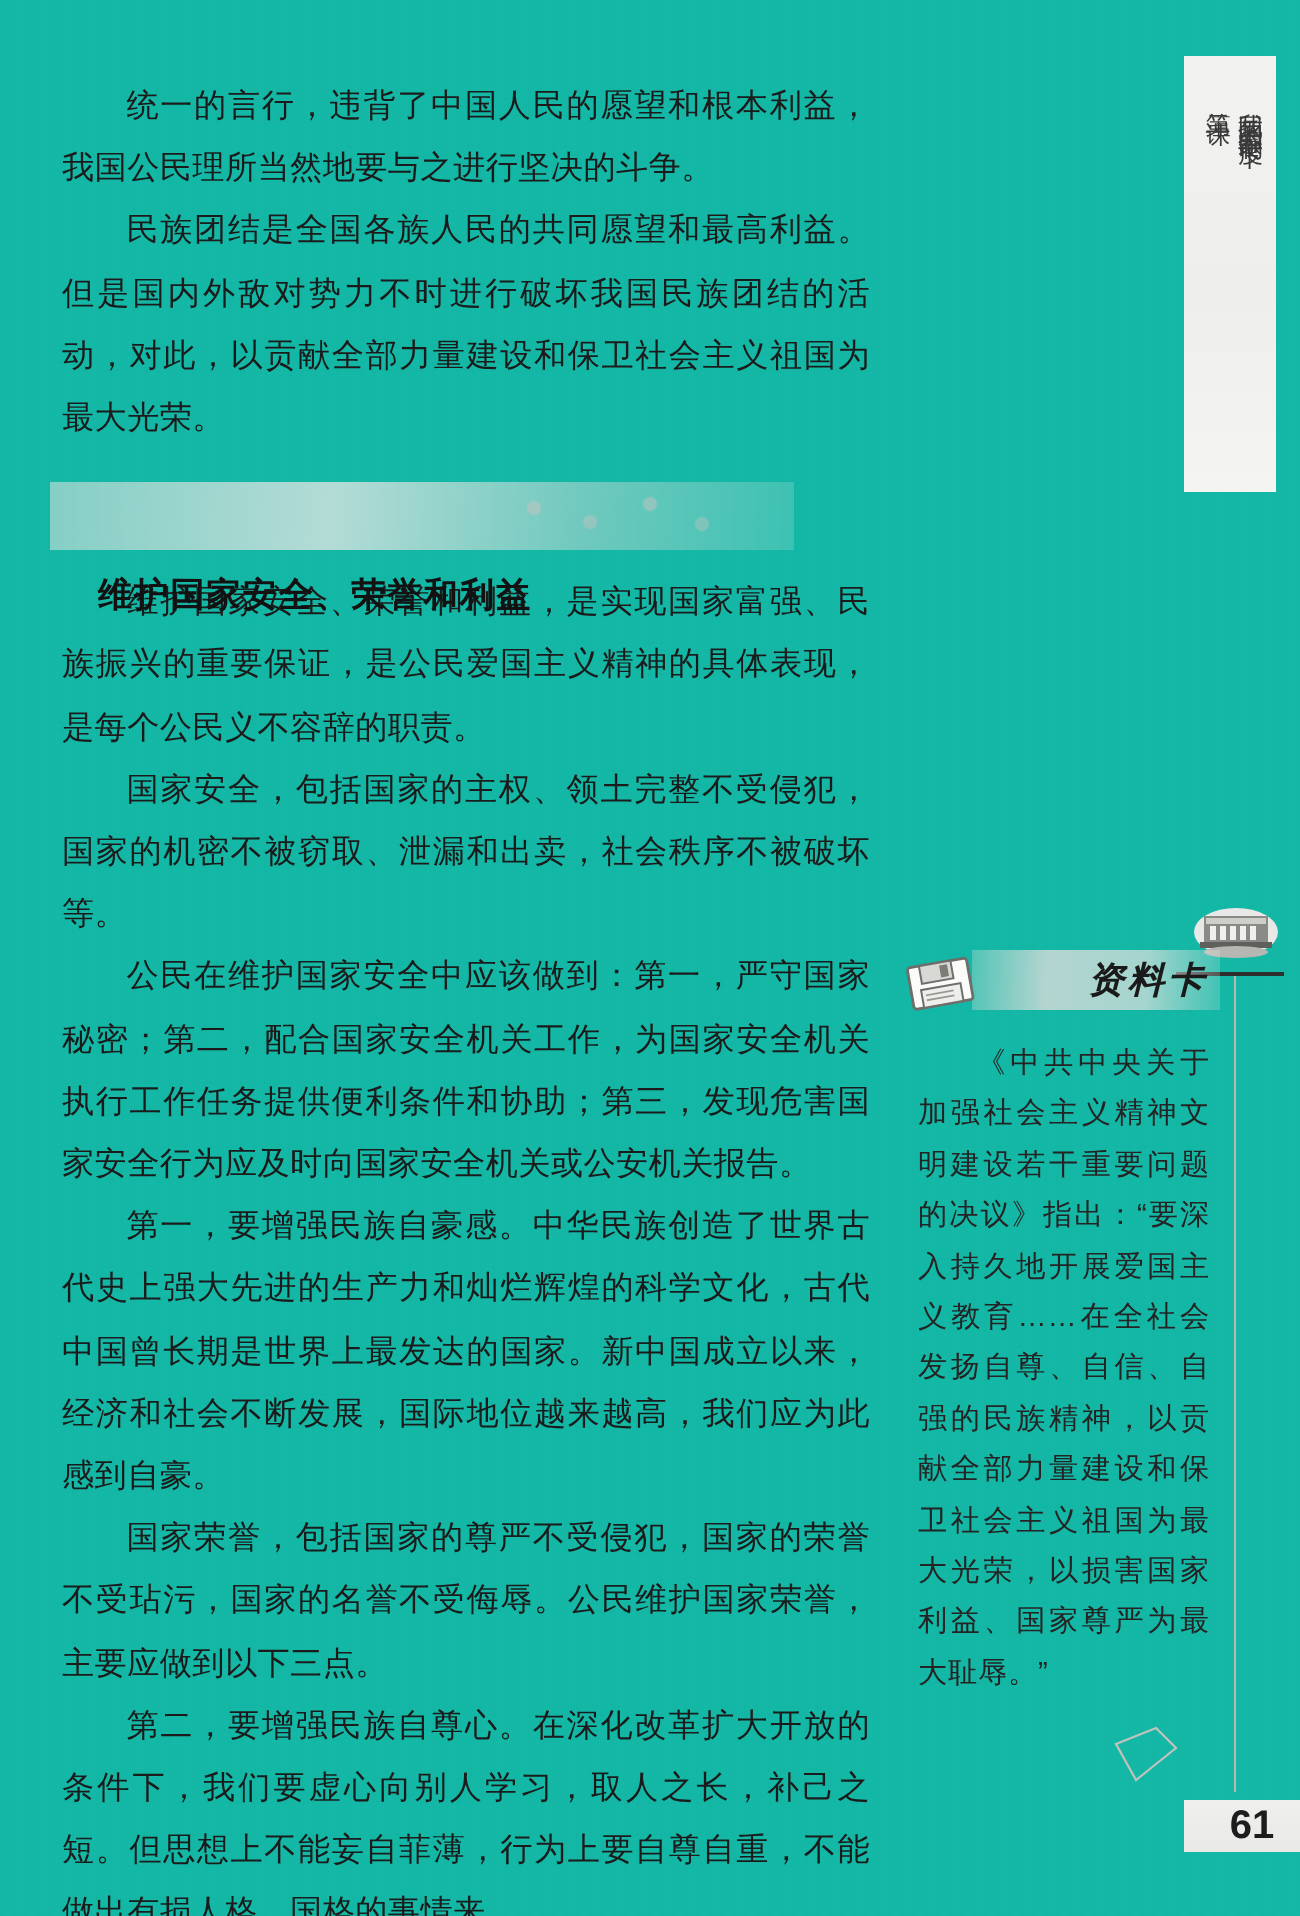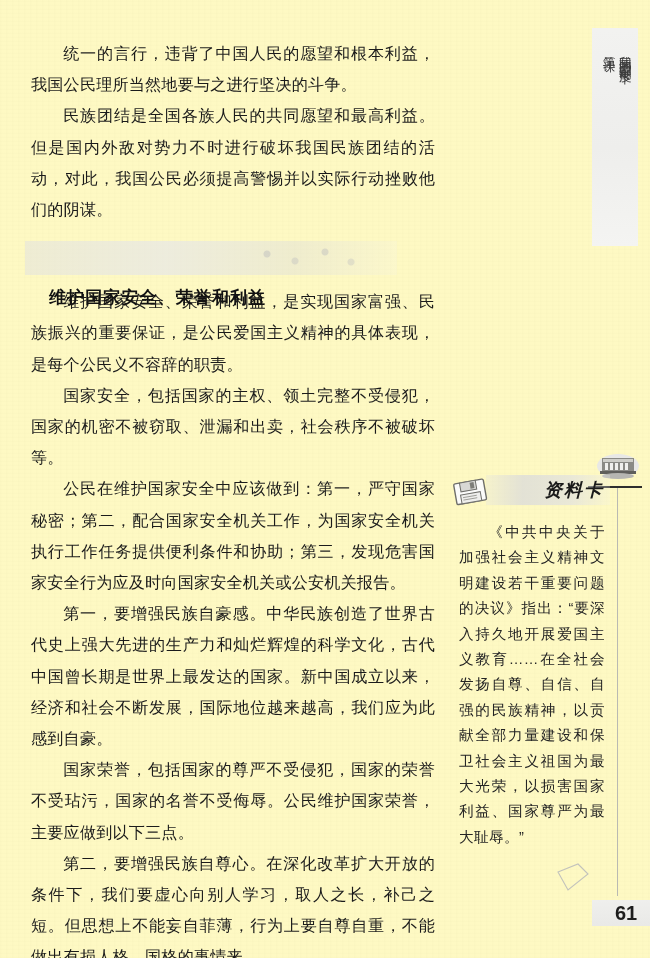--- a/index.html
+++ b/index.html
@@ -4,21 +4,21 @@
 <style>
   html, body {
     margin: 0;
     padding: 0;
     background: #ffffff;
   }
   .page {
     position: relative;
     width: 650px;
     height: 958px;
-    background: #fef9c3;
+    background: #14b8a6;
     overflow: hidden;
     font-family: "Liberation Serif", "DejaVu Serif", serif;
   }
 
   
   .paper-grain {
     position: absolute;
     inset: 0;
     background:
       repeating-linear-gradient(0deg, rgba(0,0,0,0.012) 0px, rgba(0,0,0,0) 2px, rgba(0,0,0,0) 4px),
@@ -225,21 +225,21 @@
   <div class="paper-grain"></div>
 
   <div class="chapter-tab">
     <div class="vline first">第二课</div>
     <div class="vline second">我国的国家制度（下）</div>
   </div>
 
   <div class="body-col">
 
     <p class="para">统一的言行，违背了中国人民的愿望和根本利益，我国公民理所当然地要与之进行坚决的斗争。</p>
-    <p class="para">民族团结是全国各族人民的共同愿望和最高利益。但是国内外敌对势力不时进行破坏我国民族团结的活动，对此，我国公民必须提高警惕并以实际行动挫败他们的阴谋。</p>
+    <p class="para">民族团结是全国各族人民的共同愿望和最高利益。但是国内外敌对势力不时进行破坏我国民族团结的活动，对此，以贡献全部力量建设和保卫社会主义祖国为最大光荣。</p>
 
     <div class="section-head">
       <div class="band"></div>
       <span class="htext">维护国家安全、荣誉和利益</span>
     </div>
 
     <p class="para">维护国家安全、荣誉和利益，是实现国家富强、民族振兴的重要保证，是公民爱国主义精神的具体表现，是每个公民义不容辞的职责。</p>
     <p class="para">国家安全，包括国家的主权、领土完整不受侵犯，国家的机密不被窃取、泄漏和出卖，社会秩序不被破坏等。</p>
     <p class="para">公民在维护国家安全中应该做到：第一，严守国家秘密；第二，配合国家安全机关工作，为国家安全机关执行工作任务提供便利条件和协助；第三，发现危害国家安全行为应及时向国家安全机关或公安机关报告。</p>
     <p class="para">第一，要增强民族自豪感。中华民族创造了世界古代史上强大先进的生产力和灿烂辉煌的科学文化，古代中国曾长期是世界上最发达的国家。新中国成立以来，经济和社会不断发展，国际地位越来越高，我们应为此感到自豪。</p>

